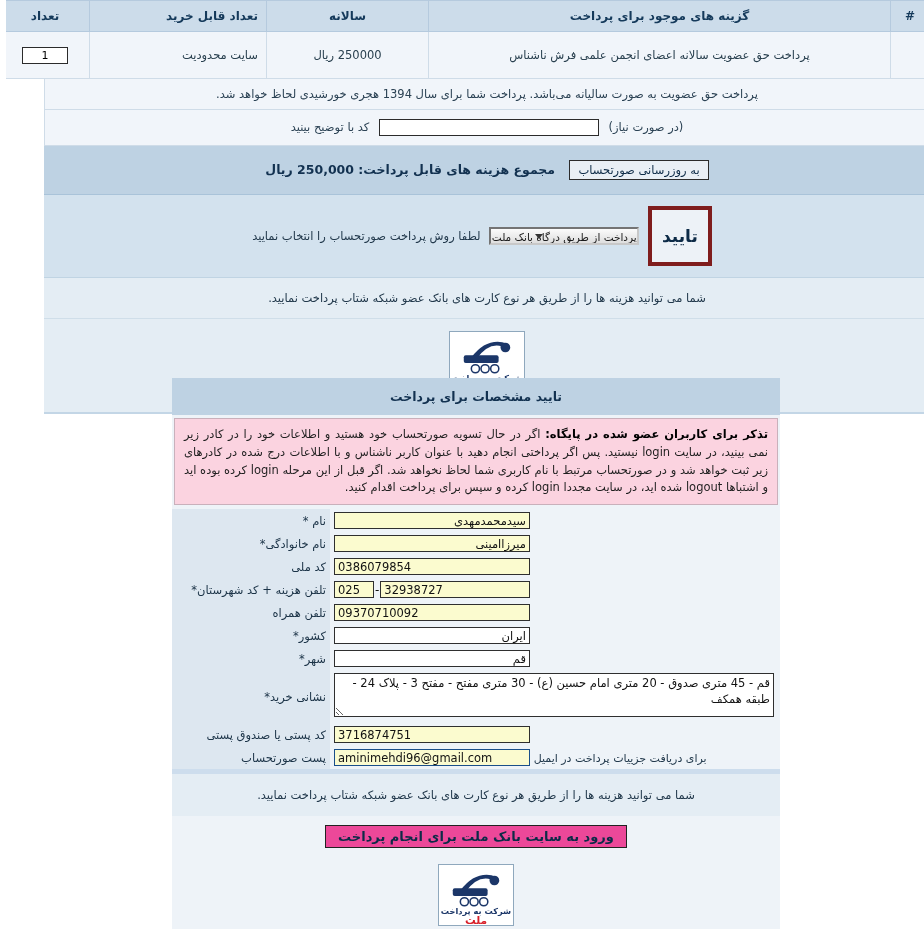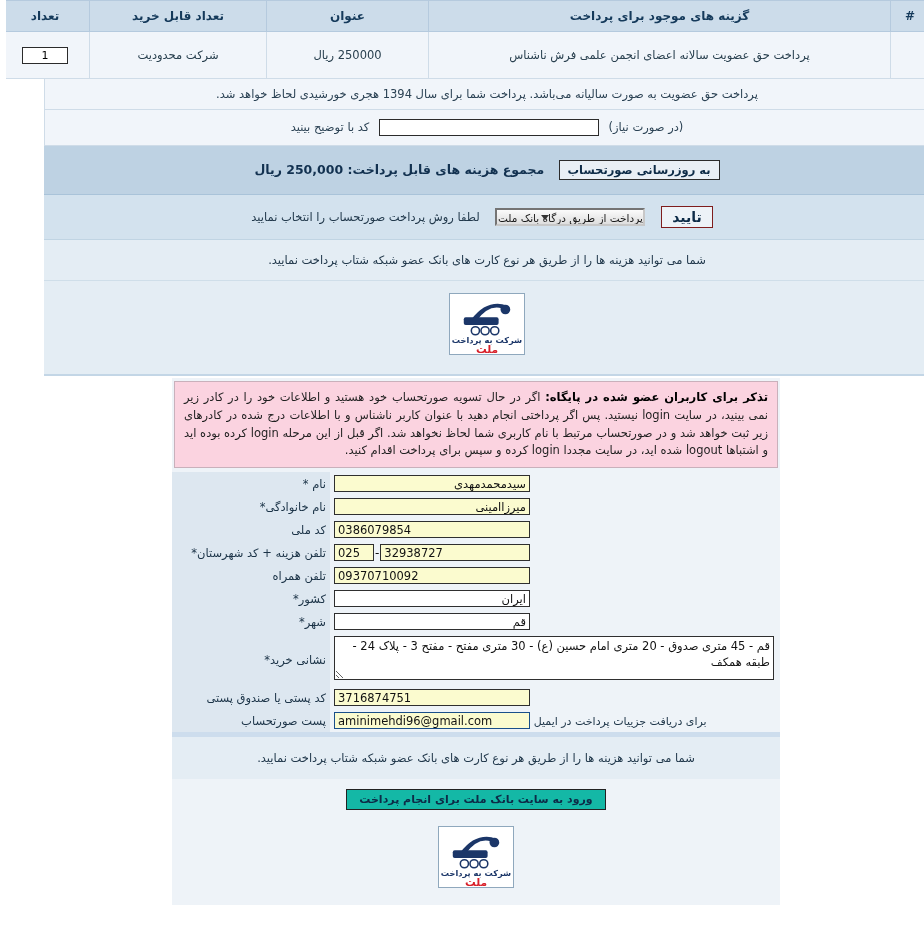--- a/index.html
+++ b/index.html
@@ -45,21 +45,21 @@
     background: #f1f5fa;
     color: #29404f;
     font-size: 11.5px;
     padding: 9px 8px;
     border: 1px solid #cfdce8;
     height: 28px;
   }
   .col-hash   { width: 22px;  text-align: center; }
   .col-title  { width: 445px; text-align: center; }
   .col-cost   { width: 145px; text-align: center; }
-  .col-avail  { width: 160px; text-align: center; }
+  .col-avail  { width: 160px; text-align: right; }
   .col-count  { width: 72px;  text-align: center; }
 
   .qty-box {
     width: 46px;
     height: 17px;
     border: 1px solid #2b2b2b;
     background: #ffffff;
     font-size: 11px;
     text-align: center;
     font-family: "DejaVu Sans", sans-serif;
@@ -105,21 +105,21 @@
     font-weight: bold;
     color: #123150;
     border-bottom: 1px solid #a9c3d9;
   }
   .total-band .refresh-btn {
     display: inline-block;
     border: 1px solid #2b2b2b;
     background: #e9eff5;
     color: #0d2b47;
     font-size: 11.5px;
-    font-weight: bold;
+    font-weight: normal;
     padding: 2px 8px;
     margin-left: 10px;
     vertical-align: middle;
   }
 
   .method-band {
     background: #d3e2ee;
     text-align: center;
     padding: 11px 10px;
     font-size: 11.5px;
@@ -130,42 +130,42 @@
     display: inline-block;
     width: 150px;
     height: 18px;
     line-height: 16px;
     border: 2px inset #c8c8c8;
     background: linear-gradient(#fbfbfb, #dedede);
     font-size: 10.5px;
     color: #1a1a1a;
     text-align: center;
     vertical-align: middle;
-    margin: 0 12px;
+    margin: 0 5px;
     position: relative;
     overflow: hidden;
     box-sizing: border-box;
   }
   .sel-method .arrow {
     position: absolute;
     left: 44px;
     top: 5px;
     width: 0; height: 0;
     border-left: 4px solid transparent;
     border-right: 4px solid transparent;
     border-top: 5px solid #333;
   }
   .confirm-btn {
     display: inline-block;
-    border: 1px solid #7f1d1d;
+    border: 4px solid #7f1d1d;
     background: #edf2f7;
     color: #0d2b47;
-    font-size: 14px;
+    font-size: 17px;
     font-weight: bold;
-    padding: 2px 10px;
+    padding: 16px 10px;
     margin-right: 10px;
     vertical-align: middle;
   }
 
   .shetab-band {
     background: #e4edf4;
     text-align: center;
     padding: 13px 10px;
     font-size: 11.5px;
     color: #22394c;
@@ -287,53 +287,53 @@
     border-top: 5px solid #cddded;
   }
   .gobank-wrap {
     background: #eef3f8;
     text-align: center;
     padding: 9px 10px 4px;
   }
   .gobank-btn {
     display: inline-block;
     border: 1px solid #222;
-    background: #14b8a6;
+    background: #ec4899;
     color: #0d2b47;
-    font-size: 11px;
+    font-size: 13px;
     font-weight: bold;
     padding: 3px 12px;
   }
   .form-logo-band {
     background: #eef3f8;
     text-align: center;
     padding: 12px 10px 14px;
   }
 </style>
 </head>
 <body>
 
 <div class="top-panel">
 
   <table class="opts">
     <thead>
       <tr>
         <th class="col-hash">#</th>
         <th class="col-title">گزینه های موجود برای پرداخت</th>
-        <th class="col-cost">عنوان</th>
+        <th class="col-cost">سالانه</th>
         <th class="col-avail">تعداد قابل خرید</th>
         <th class="col-count">تعداد</th>
       </tr>
     </thead>
     <tbody>
       <tr>
         <td class="col-hash"></td>
         <td class="col-title">پرداخت حق عضویت سالانه اعضای انجمن علمی فرش ناشناس</td>
         <td class="col-cost">250000 ریال</td>
-        <td class="col-avail">شرکت محدودیت</td>
+        <td class="col-avail">سایت محدودیت</td>
         <td class="col-count">
           <input class="qty-box" type="text" value="1" style="">
         </td>
       </tr>
     </tbody>
   </table>
 
   <div class="note-row">پرداخت حق عضویت به صورت سالیانه می‌باشد. پرداخت شما برای سال 1394 هجری خورشیدی لحاظ خواهد شد.</div>
 
   <div class="codeexp-row">
@@ -369,20 +369,21 @@
         <circle cx="46" cy="38" r="4.2" fill="none" stroke="#1b3668" stroke-width="1.6"></circle>
         <text x="38" y="50.5" text-anchor="middle" font-family="DejaVu Sans, sans-serif" font-size="8.5" font-weight="bold" fill="#1b3668" direction="rtl">شرکت به پرداخت</text>
         <text x="38" y="60.5" text-anchor="middle" font-family="DejaVu Sans, sans-serif" font-size="11" font-weight="bold" fill="#d8202a" direction="rtl">ملت</text>
       </svg>
     </span>
   </div>
 </div>
 
 <div class="form-panel">
 
+  <div class="form-header">تایید مشخصات برای پرداخت</div>
 
   <div class="warn-box">
     <b>تذکر برای کاربران عضو شده در پایگاه:</b><span> اگر در حال تسویه صورتحساب خود هستید و اطلاعات خود را در کادر زیر نمی بینید، در سایت login نیستید. پس اگر پرداختی انجام دهید با عنوان کاربر ناشناس و با اطلاعات درج شده در کادرهای زیر ثبت خواهد شد و در صورتحساب مرتبط با نام کاربری شما لحاظ نخواهد شد. اگر قبل از این مرحله login کرده بوده اید و اشتباها logout شده اید، در سایت مجددا login کرده و سپس برای پرداخت اقدام کنید.</span>
   </div>
 
   <table class="fields">
     <tbody>
       <tr>
         <td class="val">
           <input class="fi w-wide" type="text" value="سیدمحمدمهدی" style="">

